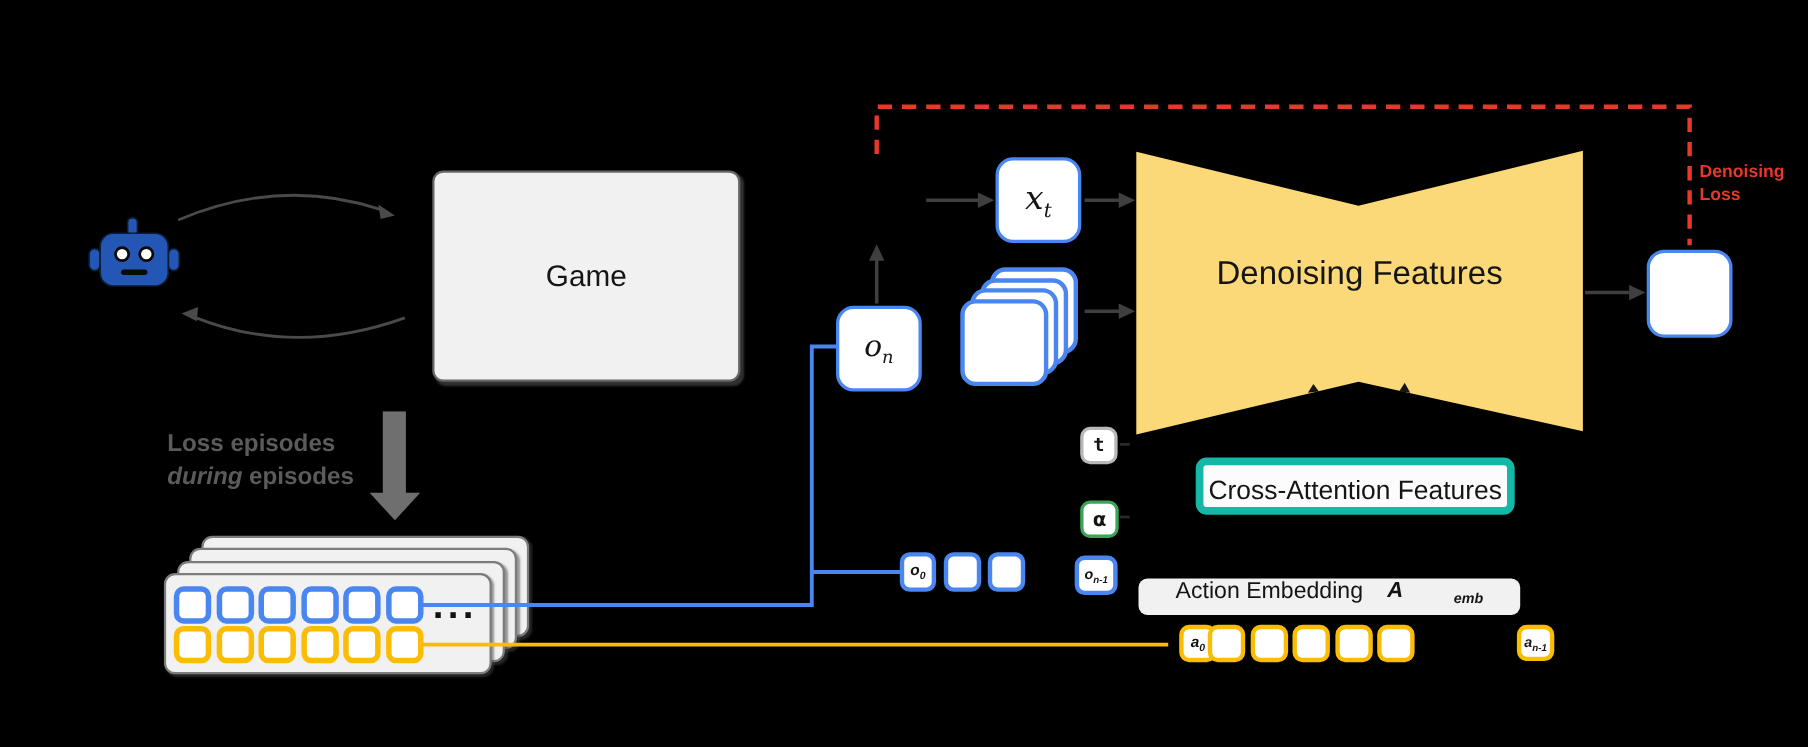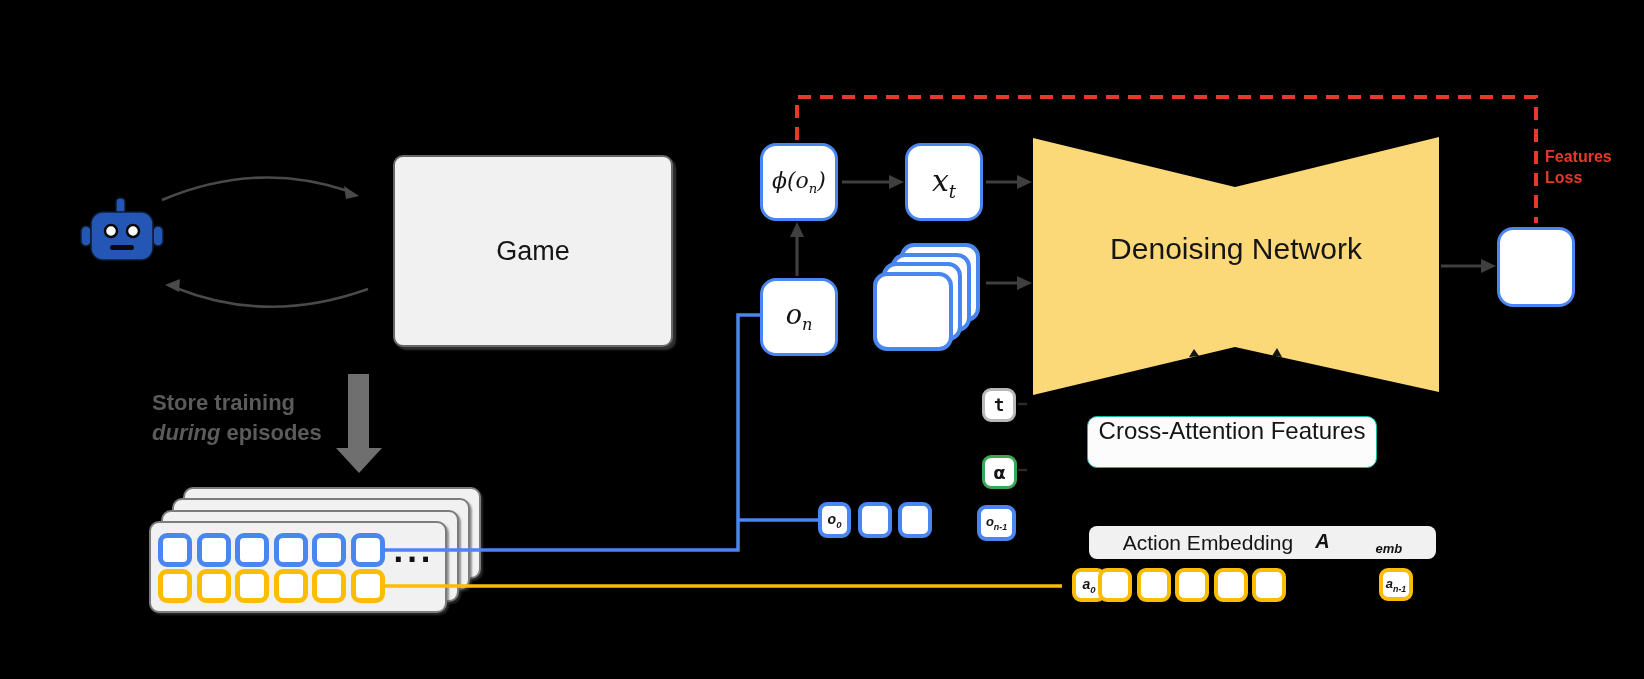--- a/index.html
+++ b/index.html
@@ -38,25 +38,25 @@
 
   
   .env-box{position:absolute;left:393px;top:155px;width:280px;height:192px;z-index:10;
            background:var(--gray-fill);border:2.5px solid #676767;border-radius:10px;box-sizing:border-box;
            display:flex;flex-direction:row;align-items:center;justify-content:center;
            box-shadow:3px 3px 2px rgba(70,70,70,.7);
            font-size:27px;line-height:36px;color:#151515;}
   .net-label{position:absolute;left:1033px;top:232px;width:406px;text-align:center;z-index:10;
              font-size:30px;color:#151515;}
   .xattn{position:absolute;left:1087px;top:416px;width:290px;height:52px;z-index:10;
-         background:#fcfcfc;border:1px solid #14b8a6;border-radius:10px;box-sizing:border-box;
-         display:flex;align-items:flex-start;justify-content:center;font-size:24px;color:#151515;}
-  .aemb-box{position:absolute;left:1089px;top:526px;width:347px;height:33px;z-index:10;
+         background:#fcfcfc;border:7px solid #14b8a6;border-radius:10px;box-sizing:border-box;
+         display:flex;align-items:flex-end;justify-content:center;font-size:24px;color:#151515;}
+  .aemb-box{position:absolute;left:1035px;top:526px;width:347px;height:33px;z-index:10;
             background:var(--gray-fill);border-radius:8px;box-sizing:border-box;
-            display:flex;align-items:center;justify-content:center;gap:22px;
+            display:flex;justify-content:center;gap:22px;
             font-size:21px;color:#151515;}
   .aemb-sym{font-size:20px;}
   .aemb-sym sub{font-size:13px;margin-left:46px;}
 
   .store-note{position:absolute;left:152px;top:388px;z-index:10;width:200px;
               font-weight:bold;font-size:22px;line-height:30px;color:var(--note-gray);}
   .block-arrow-shaft{position:absolute;left:348px;top:374px;width:21px;height:75px;
                      background:var(--arrow-gray);z-index:10;}
   .block-arrow-head{position:absolute;left:336px;top:448px;width:0;height:0;z-index:10;
                     border-left:23px solid transparent;border-right:23px solid transparent;
@@ -146,47 +146,44 @@
     <circle cx="32" cy="35" r="6" fill="#fff" stroke="#0a0a0a" stroke-width="2.5"></circle>
     <circle cx="54" cy="35" r="6" fill="#fff" stroke="#0a0a0a" stroke-width="2.5"></circle>
     <rect x="31" y="49" width="24" height="5" rx="2.5" fill="#0a0a0a"></rect>
   </svg>
 
   <div class="env-box">
     <span>Game</span>
   </div>
 
   <div class="store-note">
-    <div>Store training</div>
+    <div>Loss episodes</div>
     <div>
       <i style="margin-right:6px;">during</i><span>episodes</span>
     </div>
   </div>
   <div class="block-arrow-shaft"></div>
   <div class="block-arrow-head"></div>
 
-  <div class="node b-blue" style="left:760px;top:143px;width:78px;height:78px">
-    <span class="math" style="font-size:22px"><span>ϕ(o</span><sub>n</sub><span>)</span></span>
-  </div>
   <div class="node b-blue" style="left:905px;top:143px;width:78px;height:78px">
     <span class="math" style="font-size:30px"><span>x</span><sub>t</sub></span>
   </div>
   <div class="node b-blue" style="left:760px;top:278px;width:78px;height:78px">
     <span class="math" style="font-size:27px"><span>o</span><sub>n</sub></span>
   </div>
 
   <div class="frame" style="left:900px;top:243px"></div>
   <div class="frame" style="left:891px;top:253px"></div>
   <div class="frame" style="left:882px;top:262px"></div>
   <div class="frame" style="left:873px;top:272px"></div>
 
-  <div class="net-label">Denoising Network</div>
+  <div class="net-label">Denoising Features</div>
   <div class="node b-blue" style="left:1497px;top:227px;width:78px;height:80px"></div>
   <div class="loss-lbl">
-    <div>Features</div>
+    <div>Denoising</div>
     <div>Loss</div>
   </div>
 
   <div class="node b-gray-sm" style="left:982px;top:388px;width:34px;height:34px">
     <span class="t-lbl">t</span>
   </div>
   <div class="node b-green-sm" style="left:982px;top:455px;width:35px;height:34px">
     <span class="a-lbl">α</span>
   </div>
   <div class="node b-blue-sm" style="left:977px;top:505px;width:39px;height:36px">

